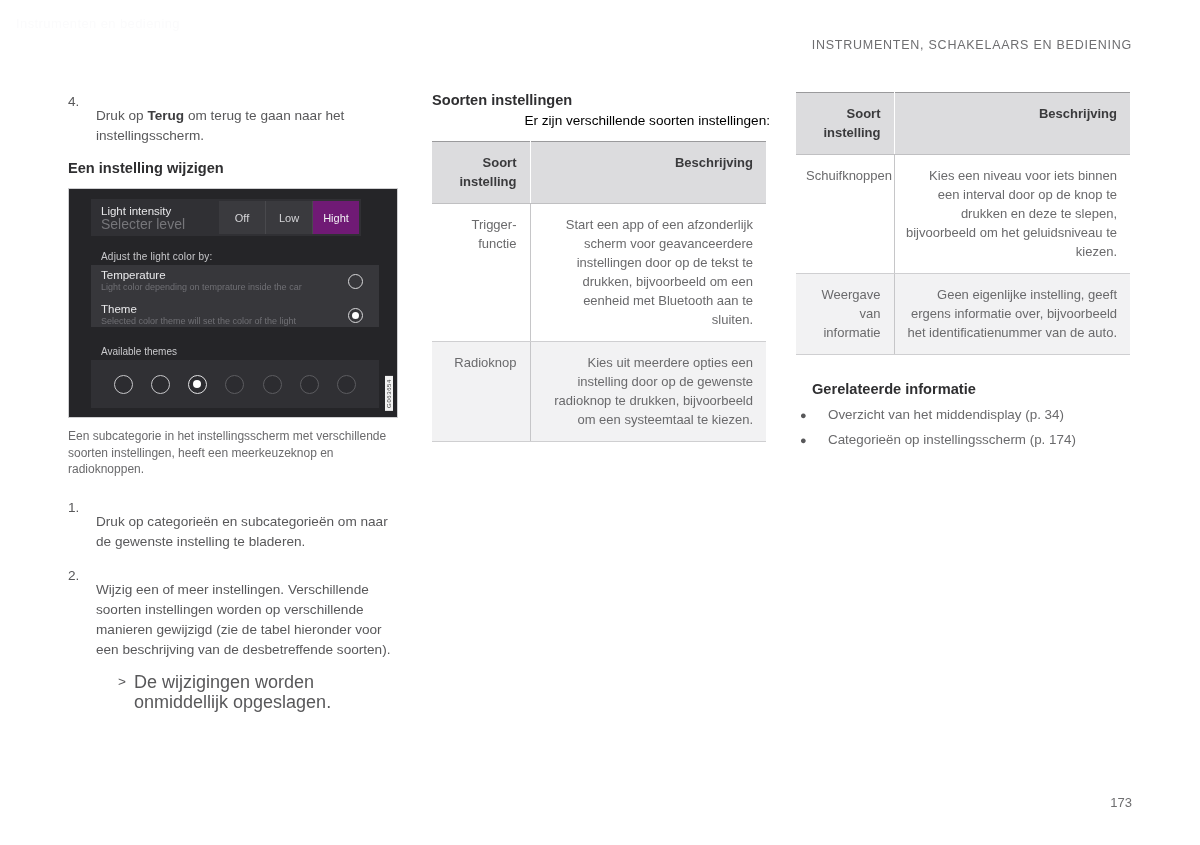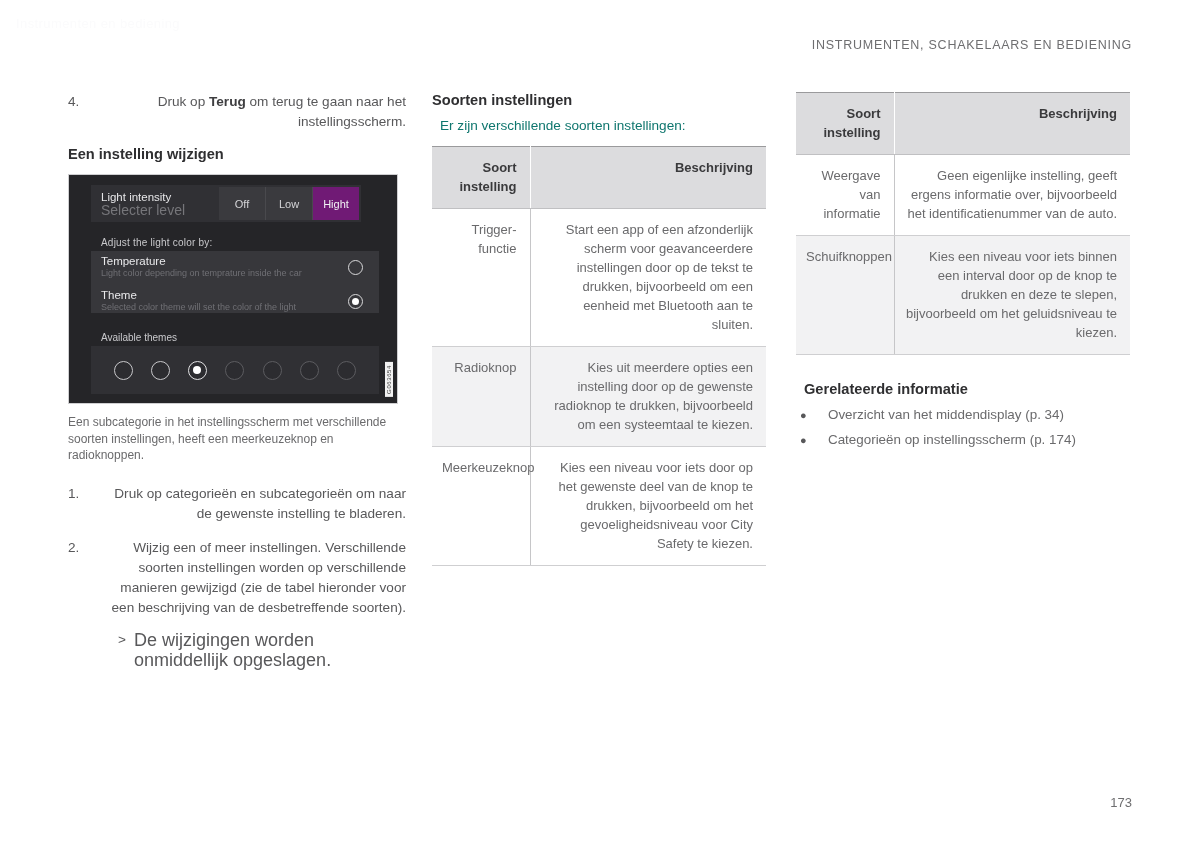--- a/index.html
+++ b/index.html
@@ -52,22 +52,23 @@
     width: 338px;
   }
   .col-left  { left: 68px; }
   .col-mid   { left: 432px; }
   .col-right { left: 796px; }
 
   
   .para {
     font-size: 13.6px;
     line-height: 20px;
-    color: #0f766e;
-    margin: 8px;
+    color: #000000;
+    margin: 0;
+    text-align: right;
   }
   .para b, .bold { font-weight: bold; color: #3e3e40; }
 
   h3.section-title {
     font-size: 14.6px;
     font-weight: bold;
     color: #2f2f31;
     margin: 0 0 3px 0;
   }
 
@@ -81,21 +82,21 @@
     flex: 0 0 28px;
     font-size: 13.6px;
     line-height: 20px;
     color: #58585a;
   }
   .num-body {
     flex: 1 1 auto;
     font-size: 13.6px;
     line-height: 20px;
   }
-  .num-body p { margin: 0 0 12px 0; text-align: right; }
+  .num-body p { margin: 14px 0 12px 0; }
   .num-body p:last-child { margin-bottom: 0; }
 
   .sub-item {
     display: flex;
     margin-top: 11px;
     padding-left: 22px;
   }
   .sub-marker {
     width: 16px;
     flex: 0 0 16px;
@@ -239,21 +240,21 @@
   table.spec tbody tr:nth-child(even) td { background: #f2f2f3; }
   table.spec tbody td.c1 { border-right: 1.5px solid #c6c6c8; }
   table.spec col.colname { width: 98px; }
   table.spec col.coldesc { width: 236px; }
 
   
   .related-title {
     font-size: 14.6px;
     font-weight: bold;
     color: #2f2f31;
-    margin: 26px 0 8px 8px;
+    margin: 26px 0 8px 16px;
   }
   .related-list { list-style: none; margin: 0; padding: 0; }
   .related-list li {
     display: flex;
     font-size: 13.4px;
     line-height: 20px;
     color: #6a6a6c;
     margin-bottom: 5px;
   }
   .bullet {
@@ -367,49 +368,45 @@
     </thead>
     <tbody>
       <tr>
         <td class="c1">Trigger-functie</td>
         <td>Start een app of een afzonderlijk scherm voor geavanceerdere instellingen door op de tekst te drukken, bijvoorbeeld om een eenheid met Bluetooth aan te sluiten.</td>
       </tr>
       <tr>
         <td class="c1">Radioknop</td>
         <td>Kies uit meerdere opties een instelling door op de gewenste radioknop te drukken, bijvoorbeeld om een systeemtaal te kiezen.</td>
       </tr>
-      <tr>
-        <td class="c1">Meerkeuzeknop</td>
-        <td>Kies een niveau voor iets door op het gewenste deel van de knop te drukken, bijvoorbeeld om het gevoeligheidsniveau voor City Safety te kiezen.</td>
-      </tr>
     </tbody>
   </table>
 </div>
 
 <div class="col col-right">
 
   <table class="spec" style="margin-top:0;">
     <colgroup>
         <col class="colname">
         <col class="coldesc">
       </colgroup>
     <thead>
       <tr>
         <th class="c1">Soort instelling</th>
         <th>Beschrijving</th>
       </tr>
     </thead>
     <tbody>
       <tr>
+        <td class="c1">Schuifknoppen</td>
+        <td>Kies een niveau voor iets binnen een interval door op de knop te drukken en deze te slepen, bijvoorbeeld om het geluidsniveau te kiezen.</td>
+      </tr>
+      <tr>
         <td class="c1">Weergave van informatie</td>
         <td>Geen eigenlijke instelling, geeft ergens informatie over, bijvoorbeeld het identificatienummer van de auto.</td>
-      </tr>
-      <tr>
-        <td class="c1">Schuifknoppen</td>
-        <td>Kies een niveau voor iets binnen een interval door op de knop te drukken en deze te slepen, bijvoorbeeld om het geluidsniveau te kiezen.</td>
       </tr>
     </tbody>
   </table>
 
   <h3 class="related-title">Gerelateerde informatie</h3>
   <ul class="related-list">
     <li>
       <span class="bullet">●</span>
       <span>Overzicht van het middendisplay (p. 34)</span>
     </li>

